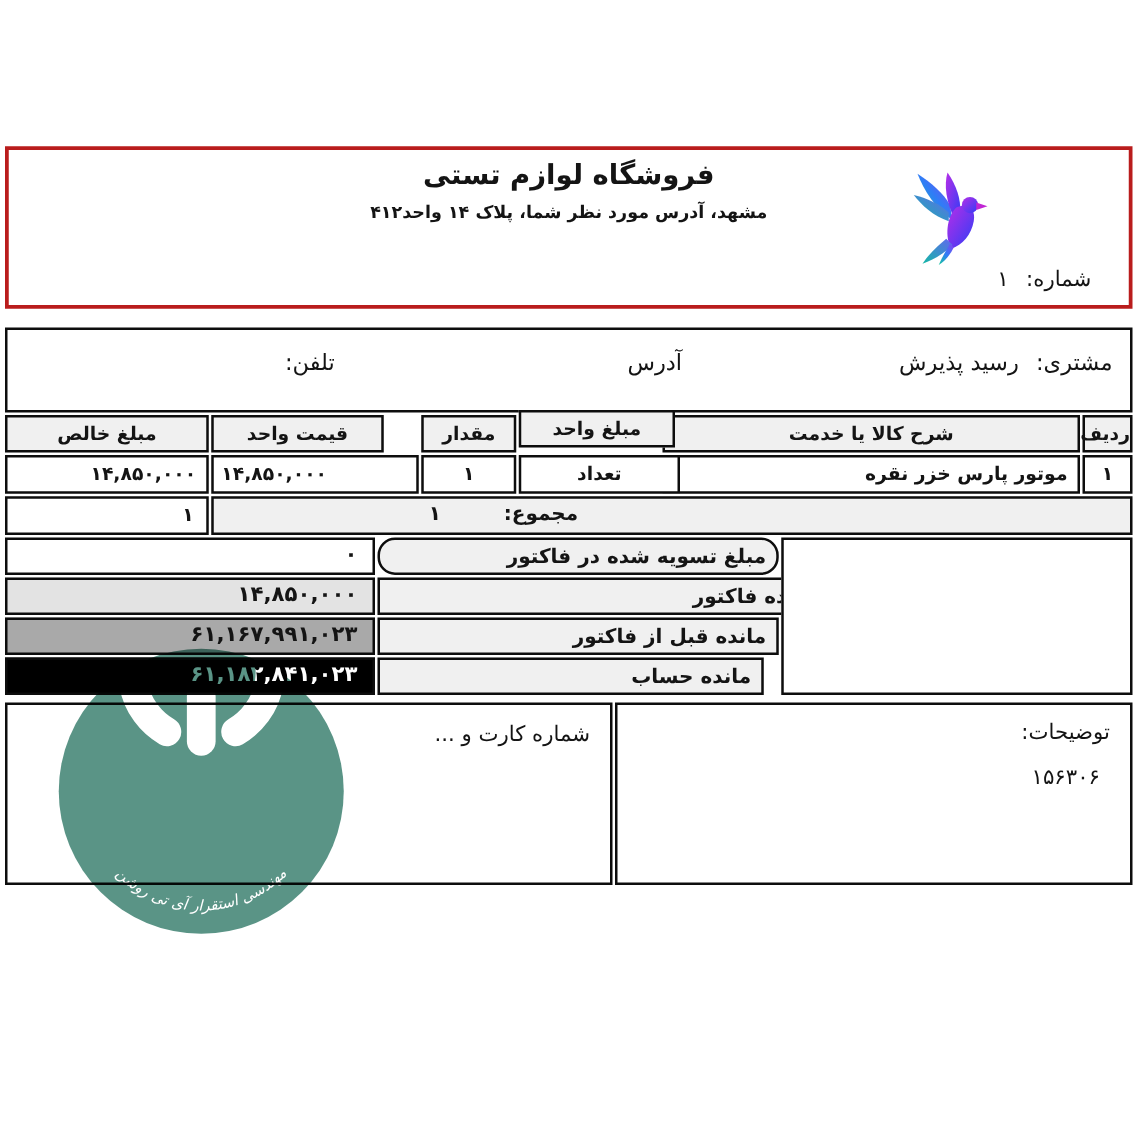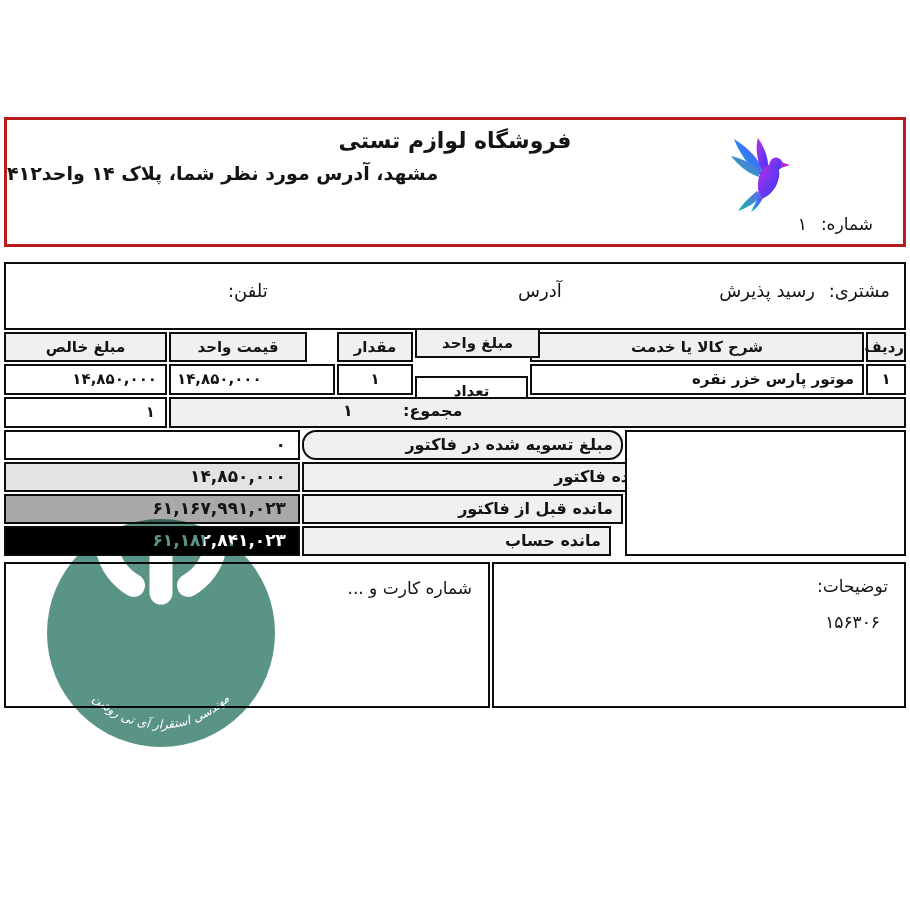--- a/index.html
+++ b/index.html
@@ -5,21 +5,21 @@
   html,body{margin:0;padding:0;}
   body{
     width:910px;height:910px;background:#ffffff;overflow:hidden;position:relative;
     font-family:"DejaVu Sans","Liberation Sans",sans-serif;
     color:#141414;isolation:isolate;
   }
   .abs{position:absolute;box-sizing:border-box;}
   
   .header-box{left:4px;top:117px;width:902px;height:130px;border:3px solid #b91c1c;background:#fff;}
   .store-title{left:0;right:0;top:8px;text-align:center;font-size:22px;font-weight:bold;}
-  .store-addr{left:0;right:0;top:42px;text-align:left;font-size:19px;font-weight:bold;}
+  .store-addr{left:0;right:0;top:42px;text-align:center;font-size:14px;font-weight:bold;}
   .hdr-number{right:30px;bottom:10px;font-size:17px;direction:rtl;}
   .hdr-number .val{margin-right:14px;font-weight:500;}
   .hdr-datetime{left:18px;bottom:10px;font-size:17px;direction:rtl;}
   .hdr-datetime .time{margin-right:2px;}
   .hdr-datetime .date{margin-right:14px;}
   
   .cell{border:2px solid #0d0d0d;background:#fff;}
   .gray{background:#f0f0f0;}
   .chead{font-weight:bold;font-size:15px;text-align:center;line-height:26px;}
   .citem{font-weight:bold;font-size:15px;line-height:27px;}
@@ -82,34 +82,34 @@
   <div class="abs hdr-number">
     <span>شماره:</span><span class="val">۱</span>
   </div>
 </div>
 
 <div class="abs cell" style="left:4px;top:262px;width:902px;height:68px;">
   <div class="abs cust-label" style="right:14px;">
     <span>مشتری:</span>
     <span style="margin-right:8px;">رسید پذیرش</span>
   </div>
-  <div class="abs cust-label" style="left:512px;text-align:center;">آدرس</div>
+  <div class="abs cust-label" style="left:496px;text-align:center;">آدرس</div>
   <div class="abs cust-label" style="left:222px;">تلفن:</div>
 </div>
 
 <div class="abs cell gray chead" style="left:866px;top:332px;width:40px;height:30px;">ردیف</div>
 <div class="abs cell gray chead" style="left:530px;top:332px;width:334px;height:30px;">شرح کالا یا خدمت</div>
 <div class="abs cell gray chead" style="left:415px;top:328px;width:125px;height:30px;">مبلغ واحد</div>
 <div class="abs cell gray chead" style="left:337px;top:332px;width:76px;height:30px;">مقدار</div>
 <div class="abs cell gray chead" style="left:169px;top:332px;width:138px;height:30px;">قیمت واحد</div>
 <div class="abs cell gray chead" style="left:4px;top:332px;width:163px;height:30px;">مبلغ خالص</div>
 
 <div class="abs cell citem center" style="left:866px;top:364px;width:40px;height:31px;">۱</div>
 <div class="abs cell citem" style="left:530px;top:364px;width:334px;height:31px;padding-right:8px;">موتور پارس خزر نقره</div>
-<div class="abs cell citem center" style="left:415px;top:364px;width:113px;height:31px;margin-top:12px;">تعداد</div>
+<div class="abs cell citem center" style="left:415px;top:364px;width:129px;height:31px;">تعداد</div>
 <div class="abs cell citem center" style="left:337px;top:364px;width:76px;height:31px;">۱</div>
 <div class="abs cell citem num" style="left:169px;top:364px;width:166px;height:31px;padding-left:6px;text-align:left;">۱۴,۸۵۰,۰۰۰</div>
 <div class="abs cell citem num" style="left:4px;top:364px;width:163px;height:31px;padding-right:8px;text-align:right;">۱۴,۸۵۰,۰۰۰</div>
 
 <div class="abs cell gray" style="left:169px;top:397px;width:737px;height:31px;">
   <span class="total-span" style="left:232px;">مجموع:</span>
   <span class="total-span" style="left:172px;">۱</span>
 </div>
 <div class="abs cell citem num" style="left:4px;top:397px;width:163px;height:31px;padding-right:10px;text-align:right;">۱</div>
 

